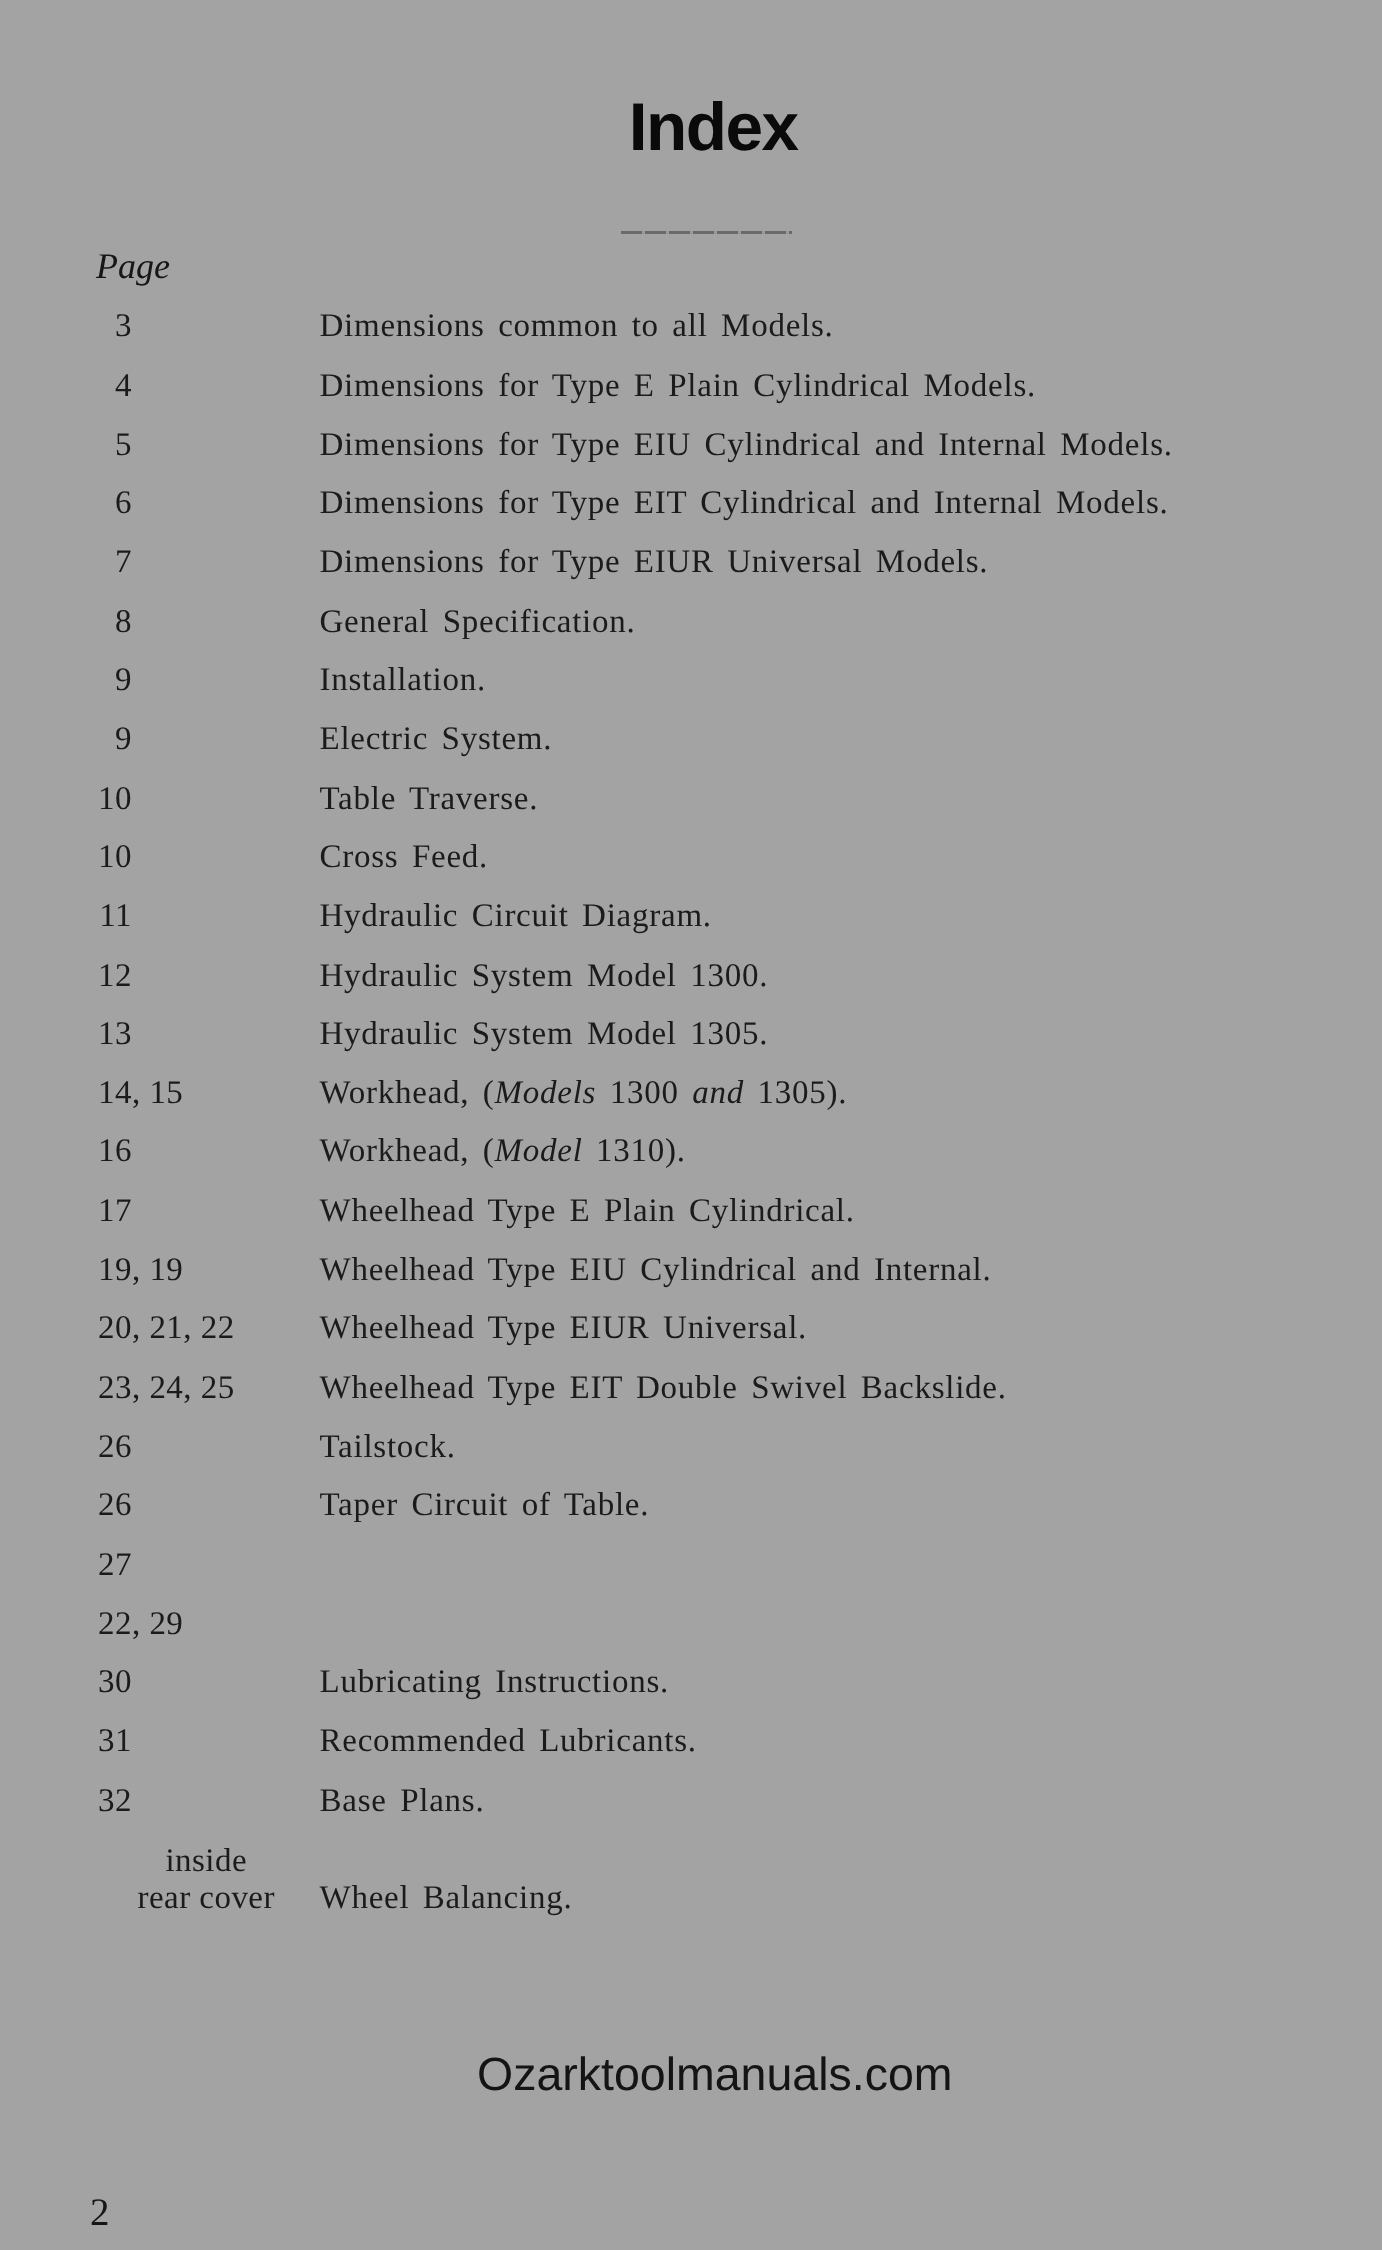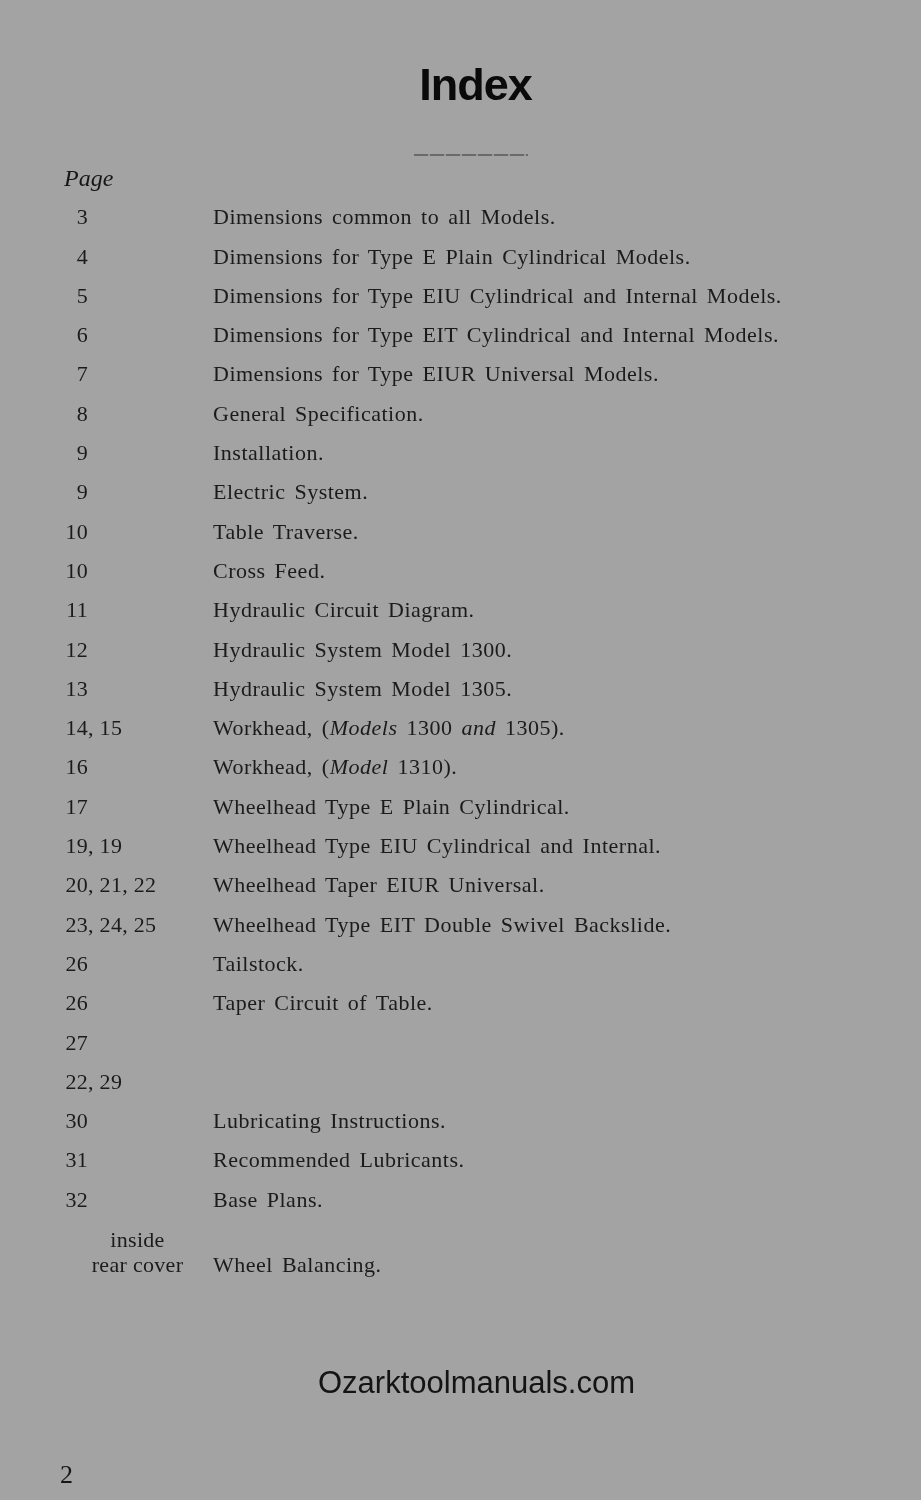--- a/index.html
+++ b/index.html
@@ -169,21 +169,21 @@
       <div class="row">
         <div class="pages"><span class="pnum-first">17</span></div>
         <div class="entry-title"><span>Wheelhead Type E Plain Cylindrical.</span></div>
       </div>
       <div class="row">
         <div class="pages"><span class="pnum-first">19</span>, 19</div>
         <div class="entry-title"><span>Wheelhead Type EIU Cylindrical and Internal.</span></div>
       </div>
       <div class="row">
         <div class="pages"><span class="pnum-first">20</span>, 21, 22</div>
-        <div class="entry-title"><span>Wheelhead Taper EIUR Universal.</span></div>
+        <div class="entry-title"><span>Wheelhead Type EIUR Universal.</span></div>
       </div>
       <div class="row">
         <div class="pages"><span class="pnum-first">23</span>, 24, 25</div>
         <div class="entry-title"><span>Wheelhead Type EIT Double Swivel Backslide.</span></div>
       </div>
       <div class="row">
         <div class="pages"><span class="pnum-first">26</span></div>
         <div class="entry-title"><span>Tailstock.</span></div>
       </div>
       <div class="row">

